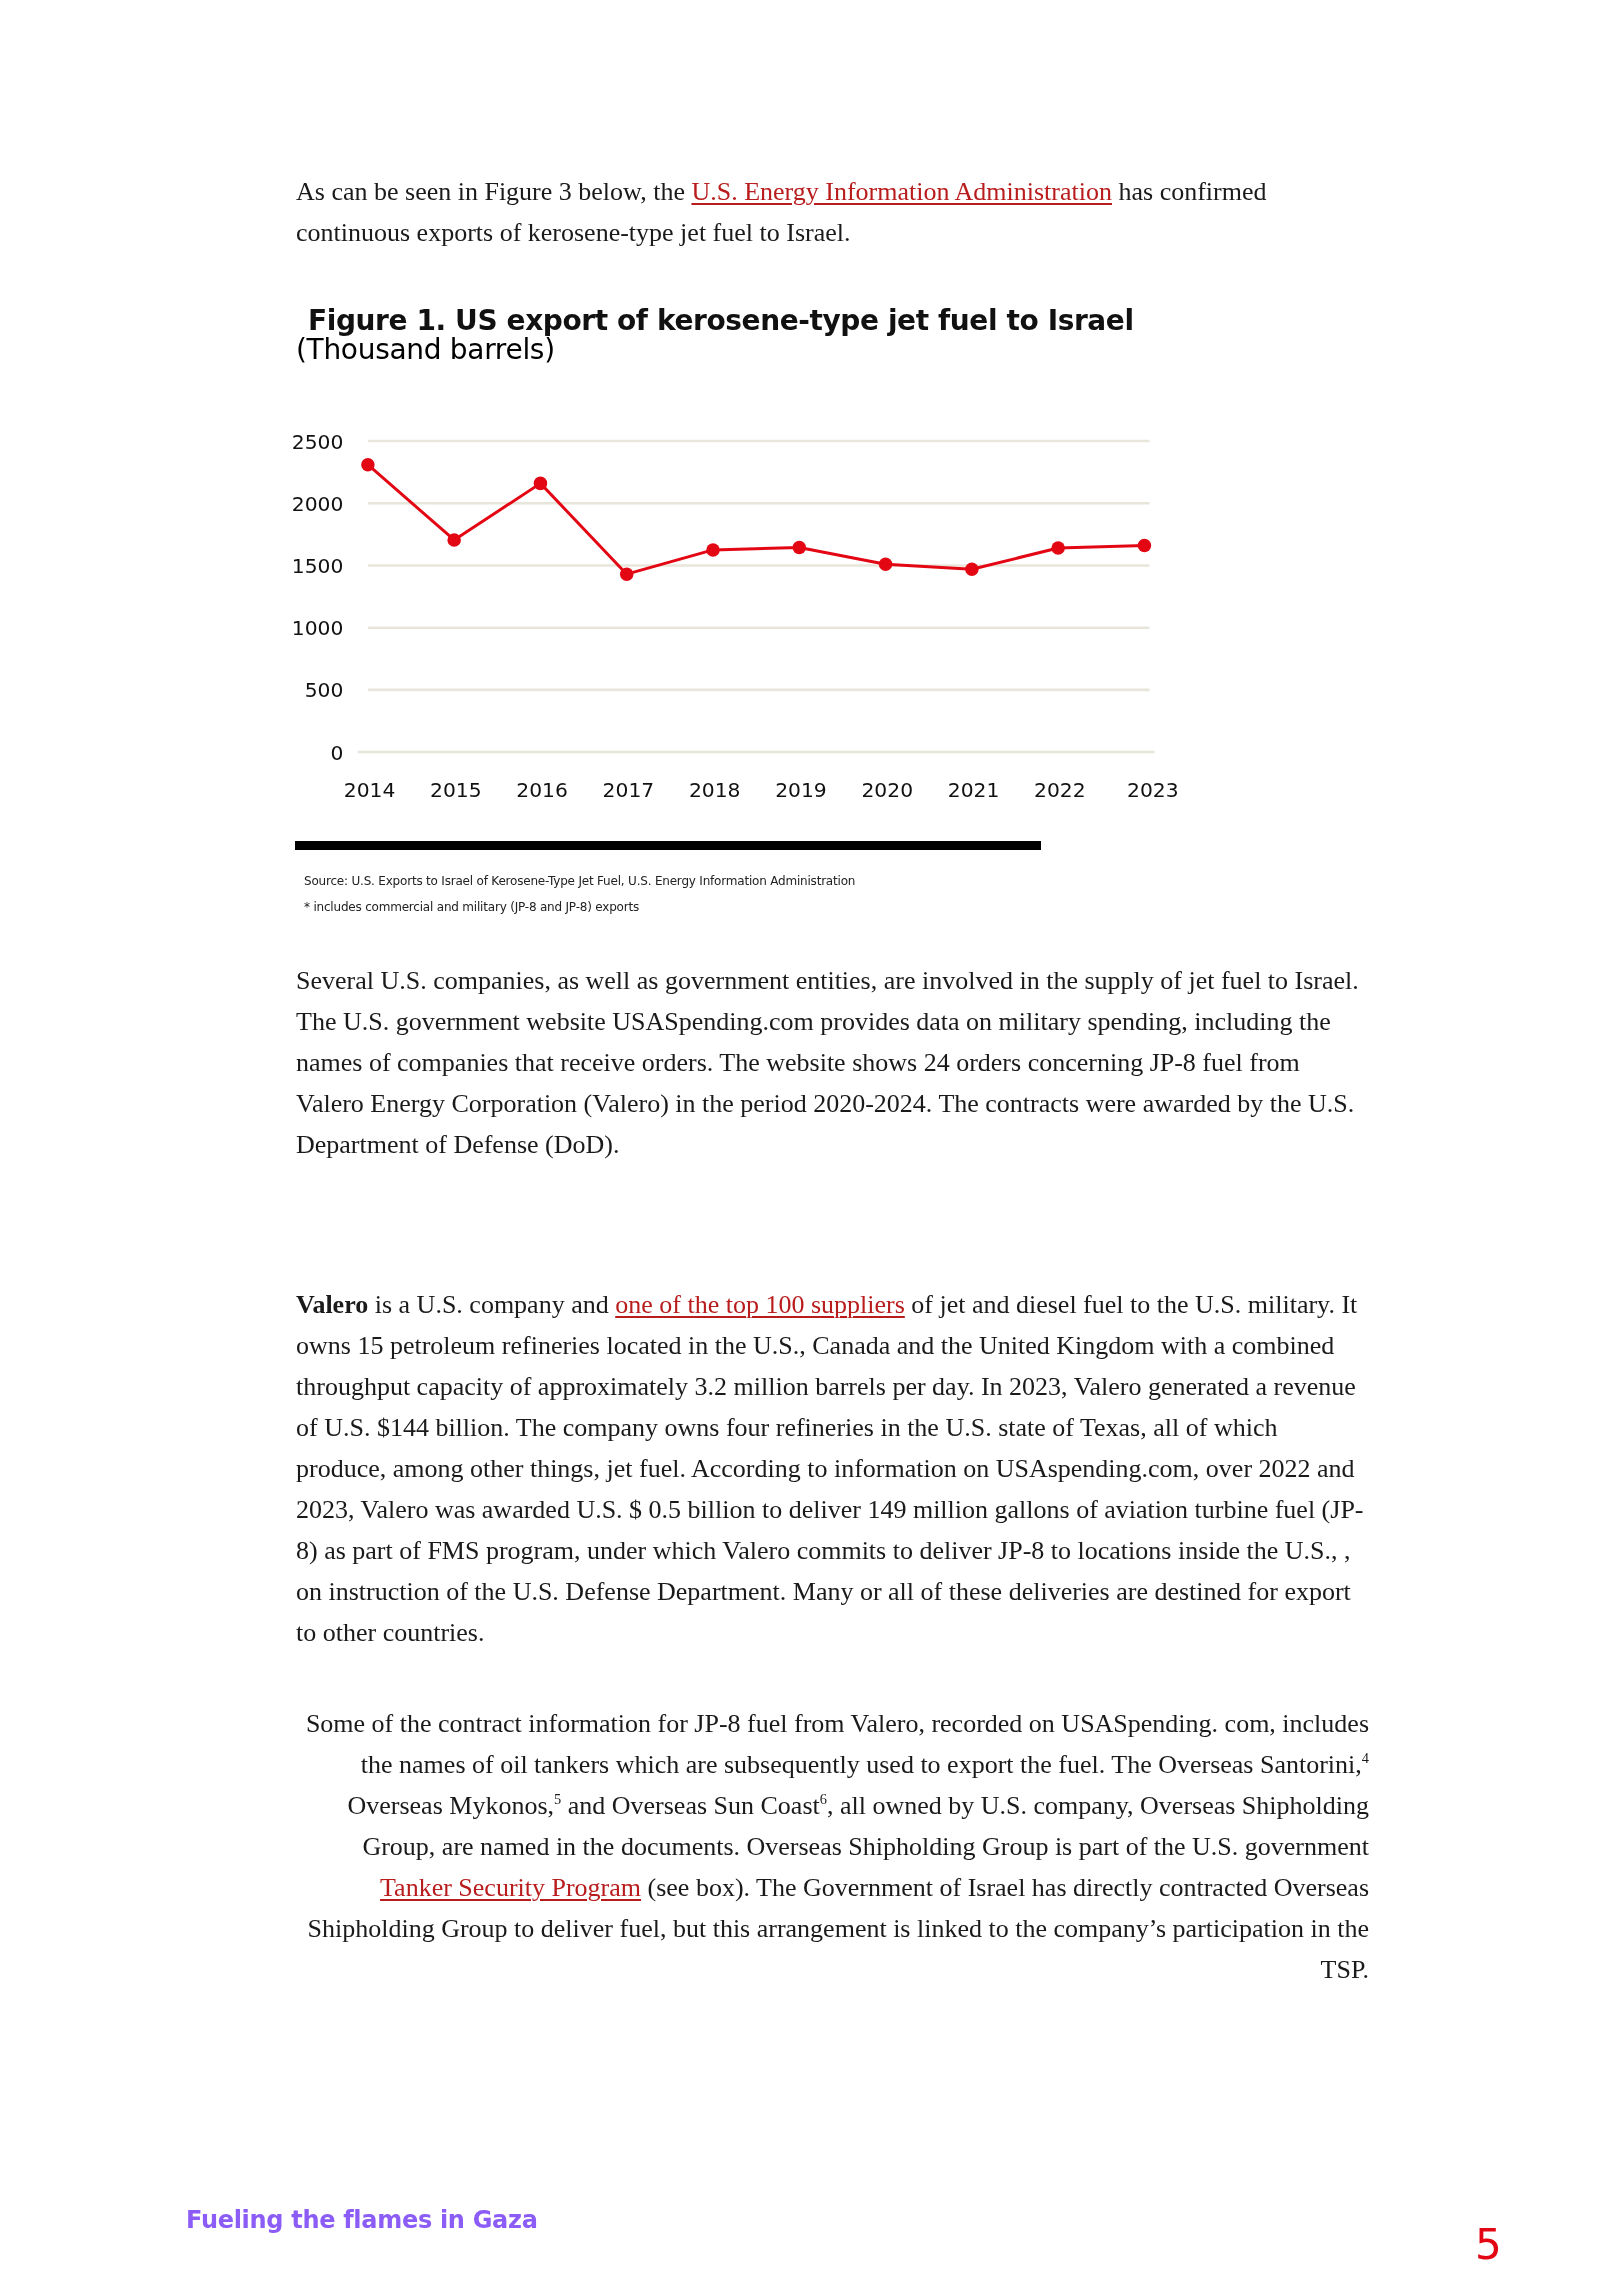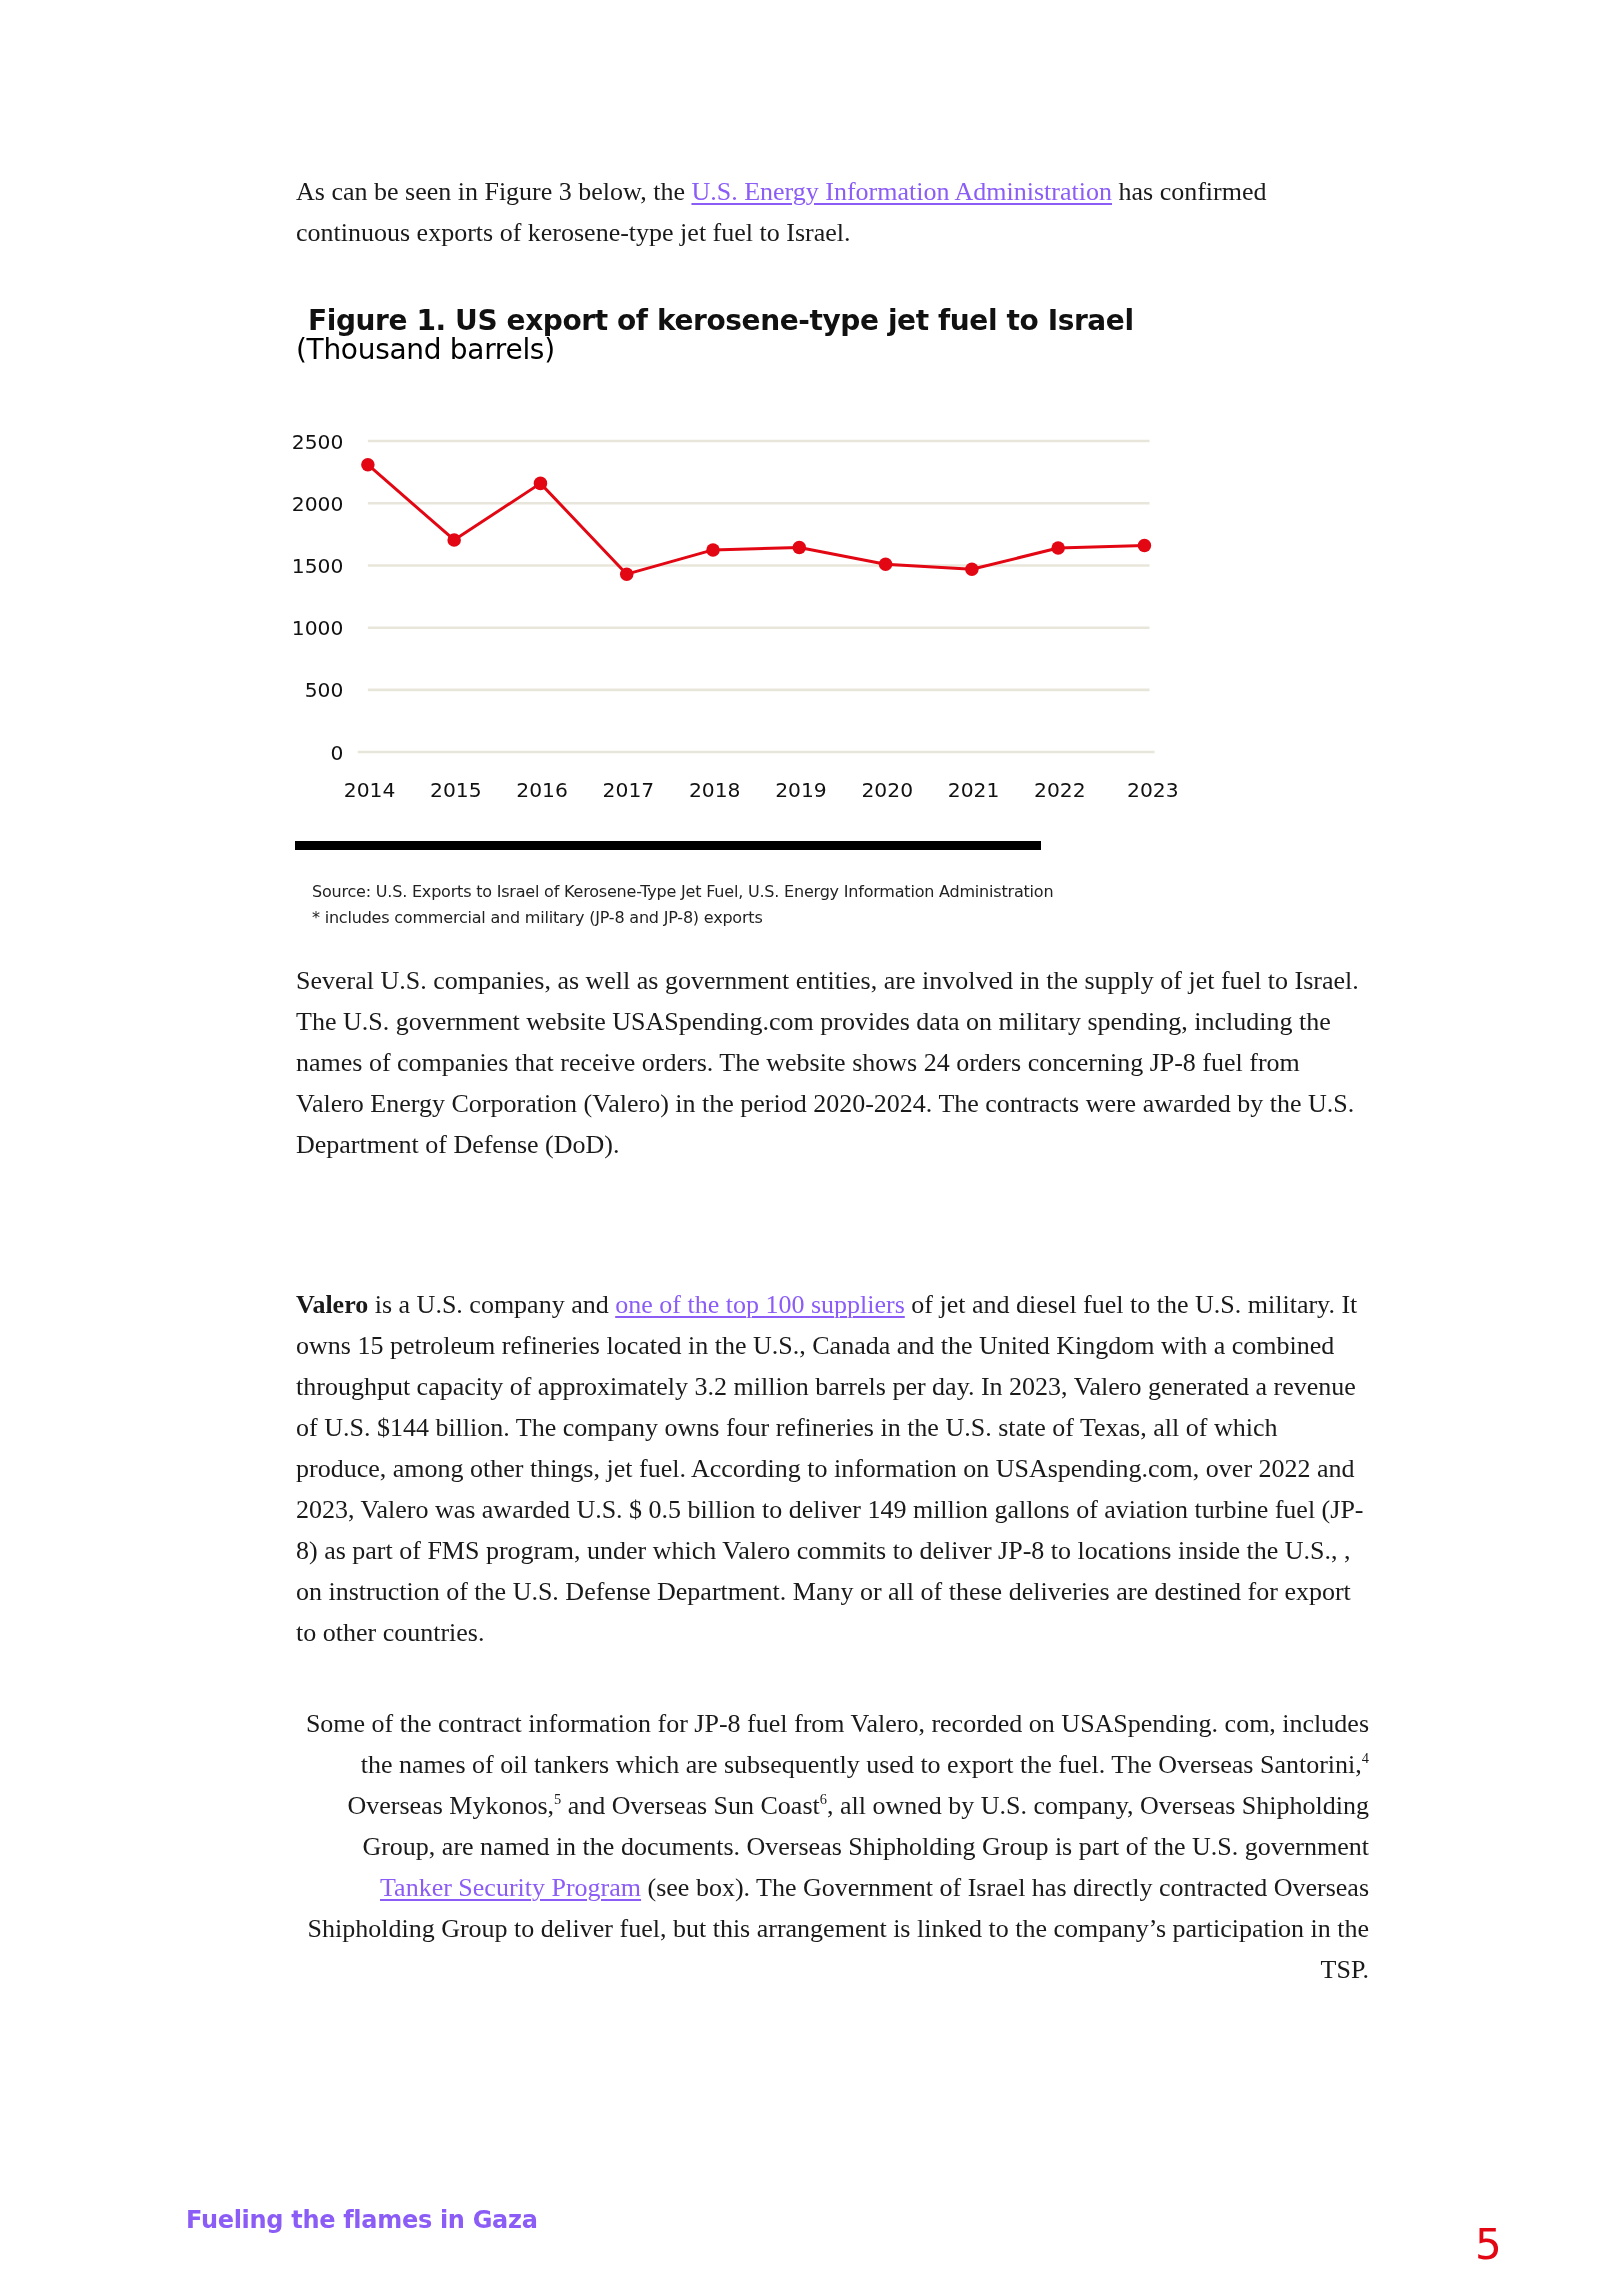--- a/index.html
+++ b/index.html
@@ -2,41 +2,41 @@
 <html style="font-size:13.5px"><head>
 <meta charset="utf-8">
 <style>
   html, body { margin: 0; padding: 0; background: #ffffff; }
   body { width: 1623px; height: 2295px; position: relative; overflow: hidden; }
   .para {
     position: absolute; left: 296px; width: 1073px;
     font-family: "Liberation Serif", "DejaVu Serif", serif;
     font-size: 26px; line-height: 41px; color: #1a1a1a; margin: 0;
   }
-  .para a { color: #8b5cf6; text-decoration: underline; text-underline-offset: 3.4px; text-decoration-thickness: 1.7px; }
+  .para a { color: #b91c1c; text-decoration: underline; text-underline-offset: 3.4px; text-decoration-thickness: 1.7px; }
   .para b { font-weight: bold; }
   .para sup { font-size: 14.4px; line-height: 0; vertical-align: super; }
   #p-intro { top: 171px; }
   #fig-title {
     position: absolute; left: 296px; top: 292px; margin: 12px;
     font-family: "DejaVu Sans", "Liberation Sans", sans-serif;
     font-weight: bold; font-size: 28px; color: #111; letter-spacing: -0.4px;
   }
   #fig-subtitle {
     position: absolute; left: 296px; top: 333px; margin: 0;
     font-family: "DejaVu Sans", "Liberation Sans", sans-serif;
     font-weight: normal; font-size: 28px; color: #000000; letter-spacing: -0.3px;
   }
   #chart { position: absolute; left: 0; top: 0; width: 1623px; height: 845px; pointer-events: none; }
   #chart text { font-family: "DejaVu Sans", "Liberation Sans", sans-serif; font-size: 24px; fill: #111; }
   #fig-rule { position: absolute; left: 295px; top: 841px; width: 746px; height: 9.3px; background: #000; }
   #fig-source, #fig-note {
-    position: absolute; left: 296px; margin: 16px;
+    position: absolute; left: 296px; margin: 8px;
     font-family: "DejaVu Sans", "Liberation Sans", sans-serif;
-    font-size: 16px; color: #222; letter-spacing: -0.2px;
+    font-size: 12px; color: #222; letter-spacing: -0.2px;
   }
   #fig-source { top: 866px; }
   #fig-note { top: 892px; }
   #p-companies { top: 960px; }
   #p-valero { top: 1284px; }
   #p-tankers { top: 1703px; text-align: right; }
   #footer-title {
     position: absolute; left: 186px; top: 2206px; margin: 0;
     font-family: "DejaVu Sans", "Liberation Sans", sans-serif;
     font-weight: bold; font-size: 24px; color: #8b5cf6; letter-spacing: -0.3px;

